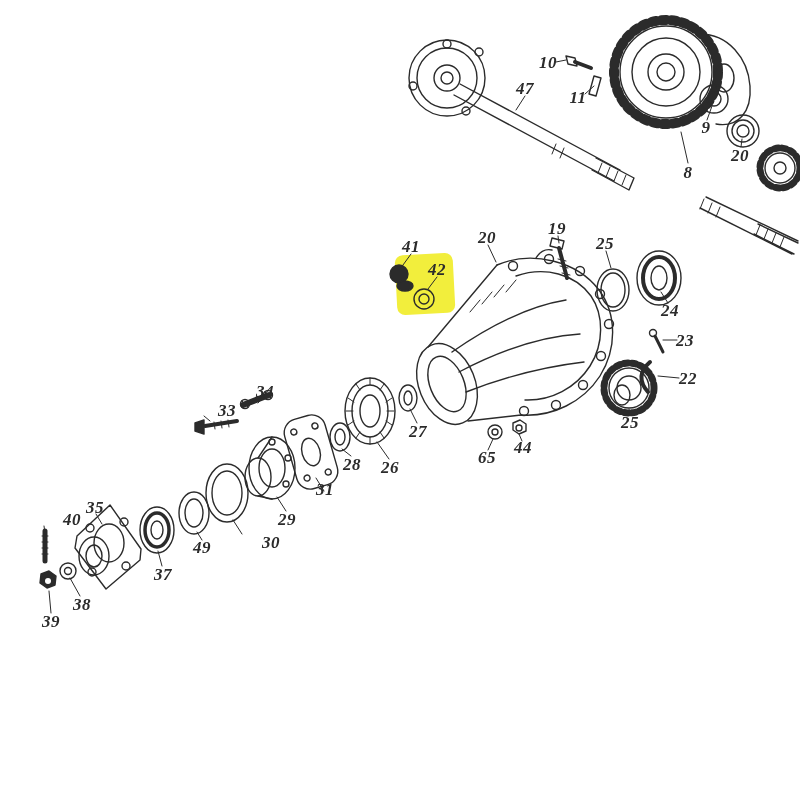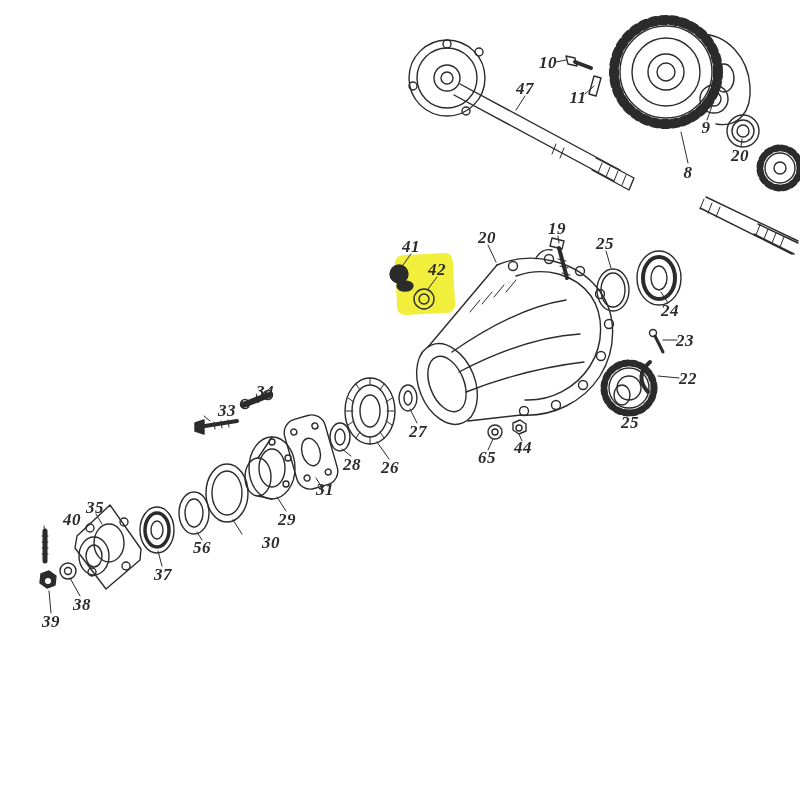--- a/index.html
+++ b/index.html
@@ -300,21 +300,21 @@
       <div class="part-label" style="left: 688px; top: 378px;">22</div>
       <div class="part-label" style="left: 630px; top: 422px;">25</div>
       <div class="part-label" style="left: 411px; top: 246px;">41</div>
       <div class="part-label" style="left: 437px; top: 269px;">42</div>
       <div class="part-label" style="left: 418px; top: 431px;">27</div>
       <div class="part-label" style="left: 390px; top: 467px; font-style: italic;">26</div>
       <div class="part-label" style="left: 352px; top: 464px;">28</div>
       <div class="part-label" style="left: 325px; top: 489px;">31</div>
       <div class="part-label" style="left: 287px; top: 519px;">29</div>
       <div class="part-label" style="left: 243px; top: 542px; margin-left: 28px;">30</div>
-      <div class="part-label" style="left: 202px; top: 547px;">56</div>
+      <div class="part-label" style="left: 202px; top: 547px;">49</div>
       <div class="part-label" style="left: 163px; top: 574px;">37</div>
       <div class="part-label" style="left: 95px; top: 507px;">35</div>
       <div class="part-label" style="left: 82px; top: 604px;">38</div>
       <div class="part-label" style="left: 51px; top: 621px;">39</div>
       <div class="part-label" style="left: 44px; top: 519px; margin-left: 28px;">40</div>
       <div class="part-label" style="left: 202px; top: 410px; margin-left: 25px;">33</div>
       <div class="part-label" style="left: 265px; top: 391px;">34</div>
       <div class="part-label" style="left: 523px; top: 447px;">44</div>
       <div class="part-label" style="left: 487px; top: 457px;">65</div>
     </div>

